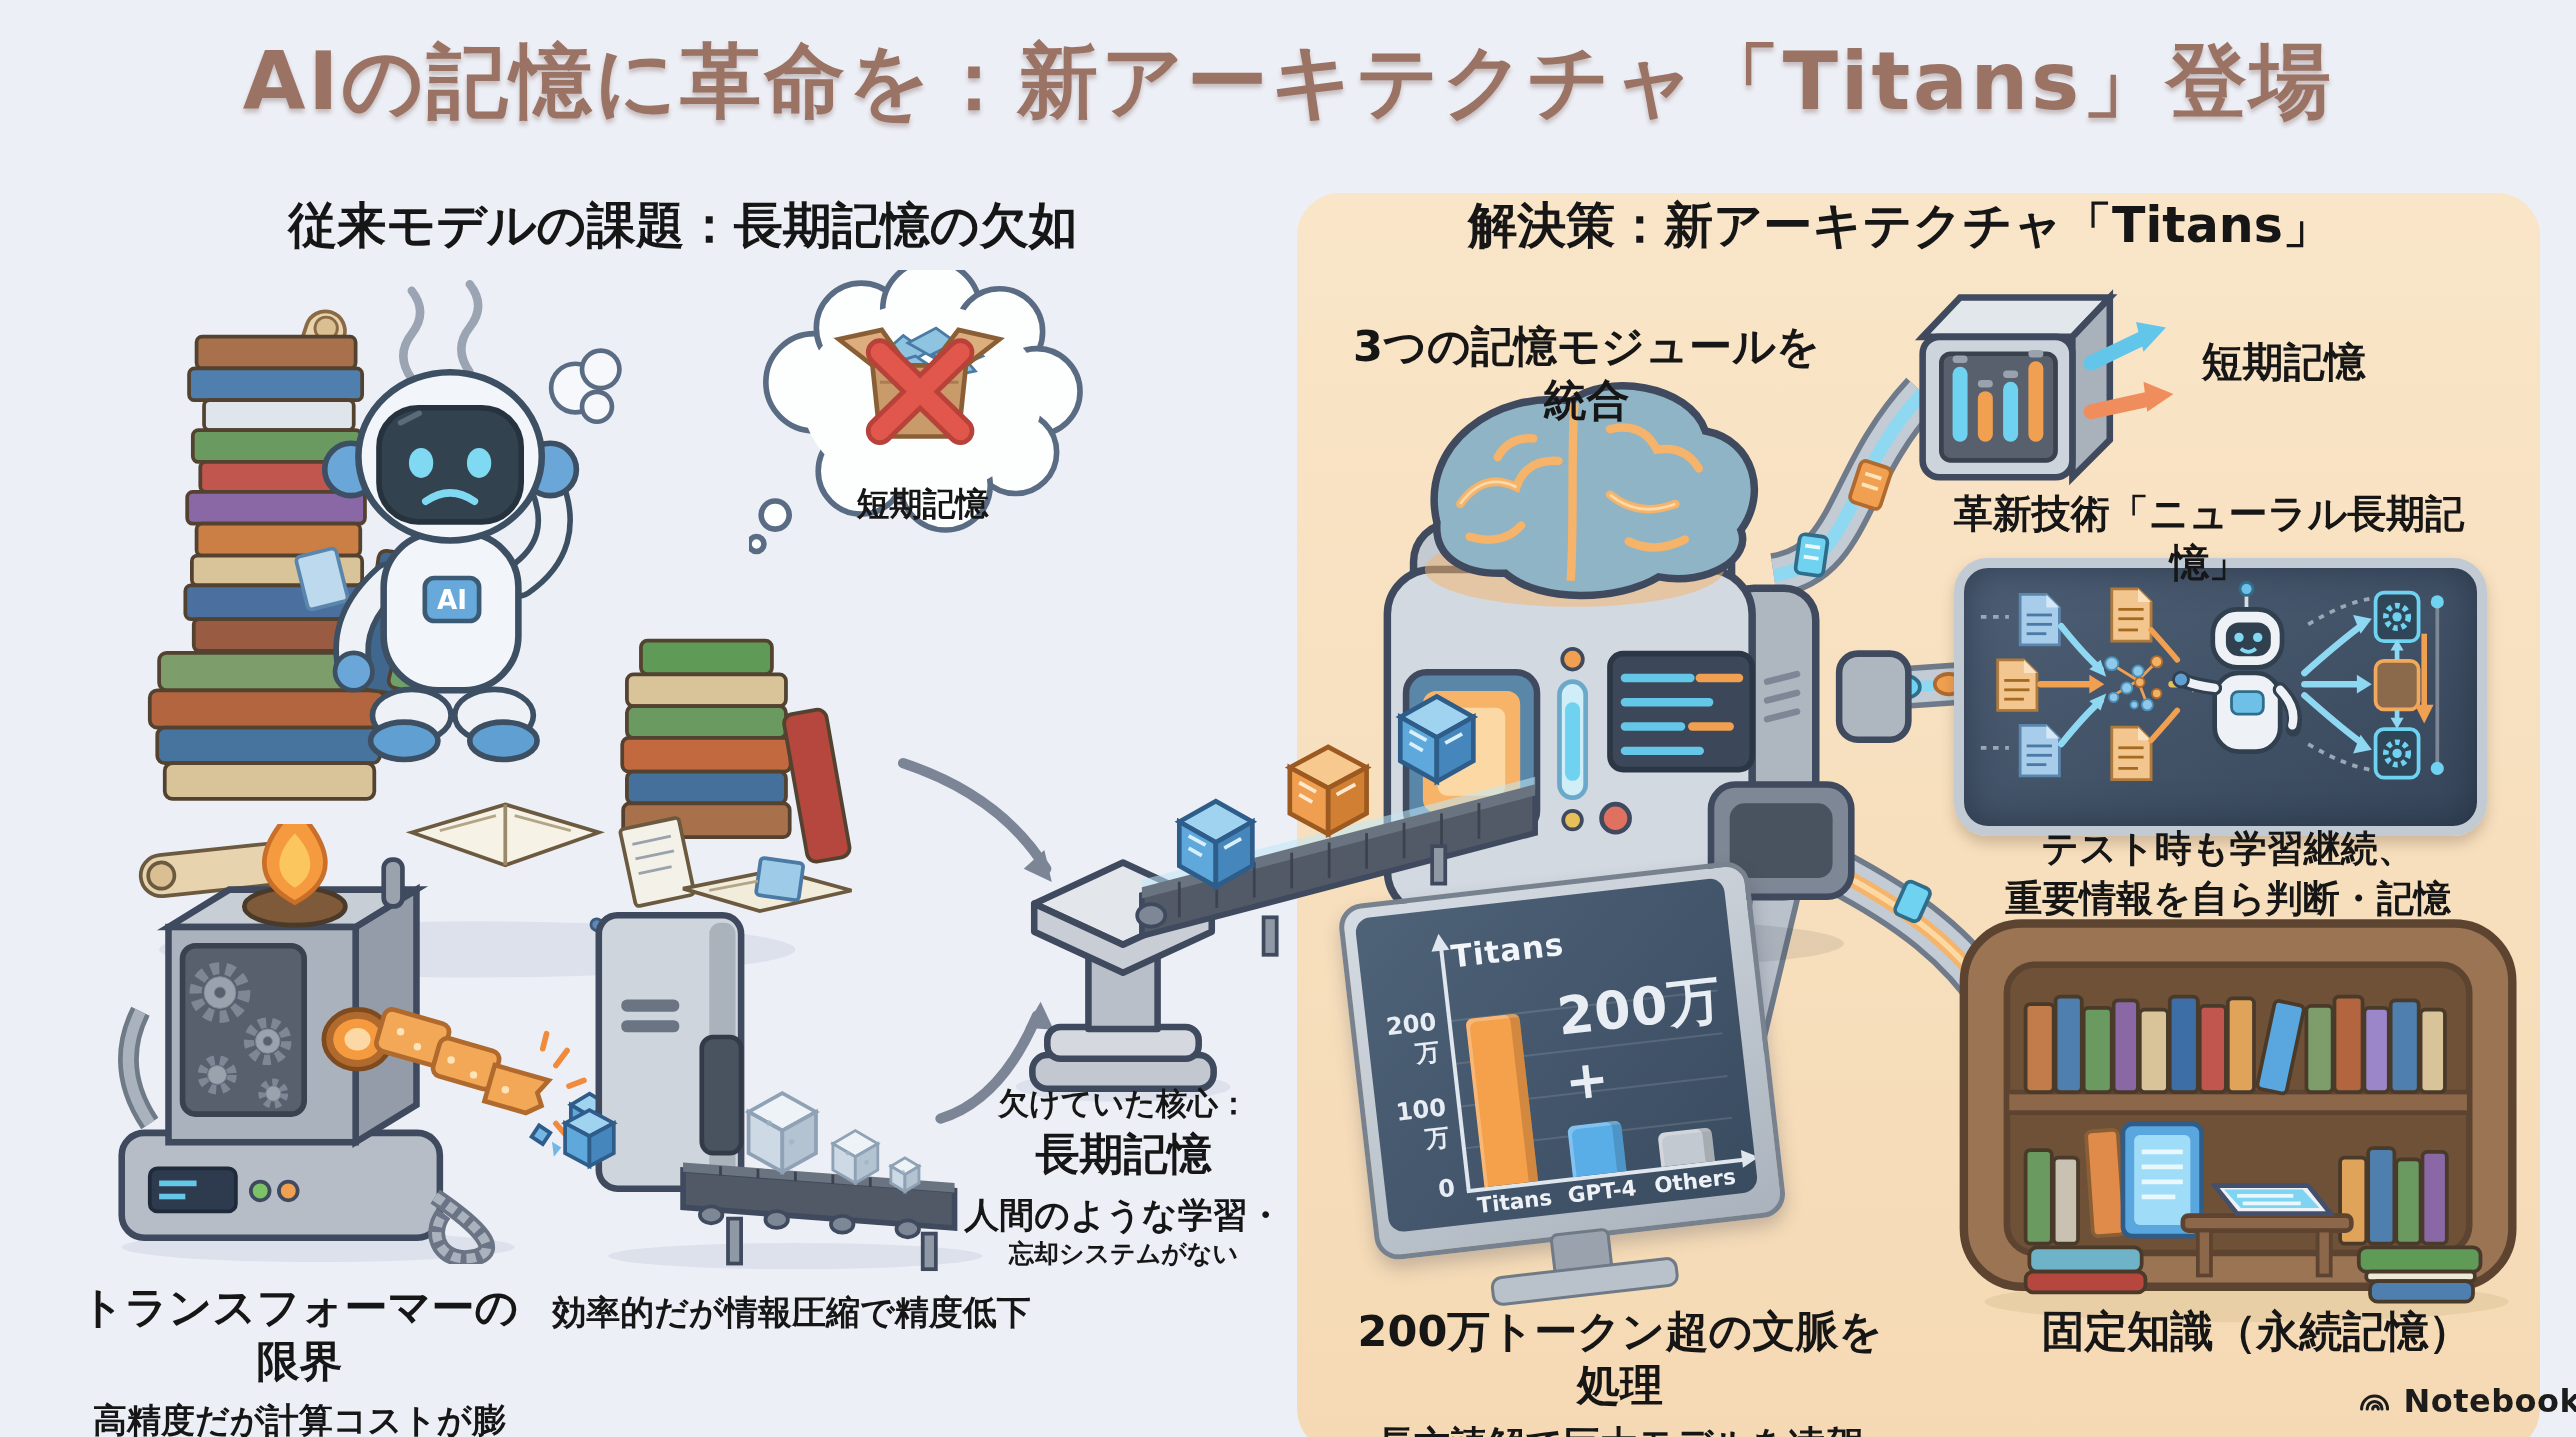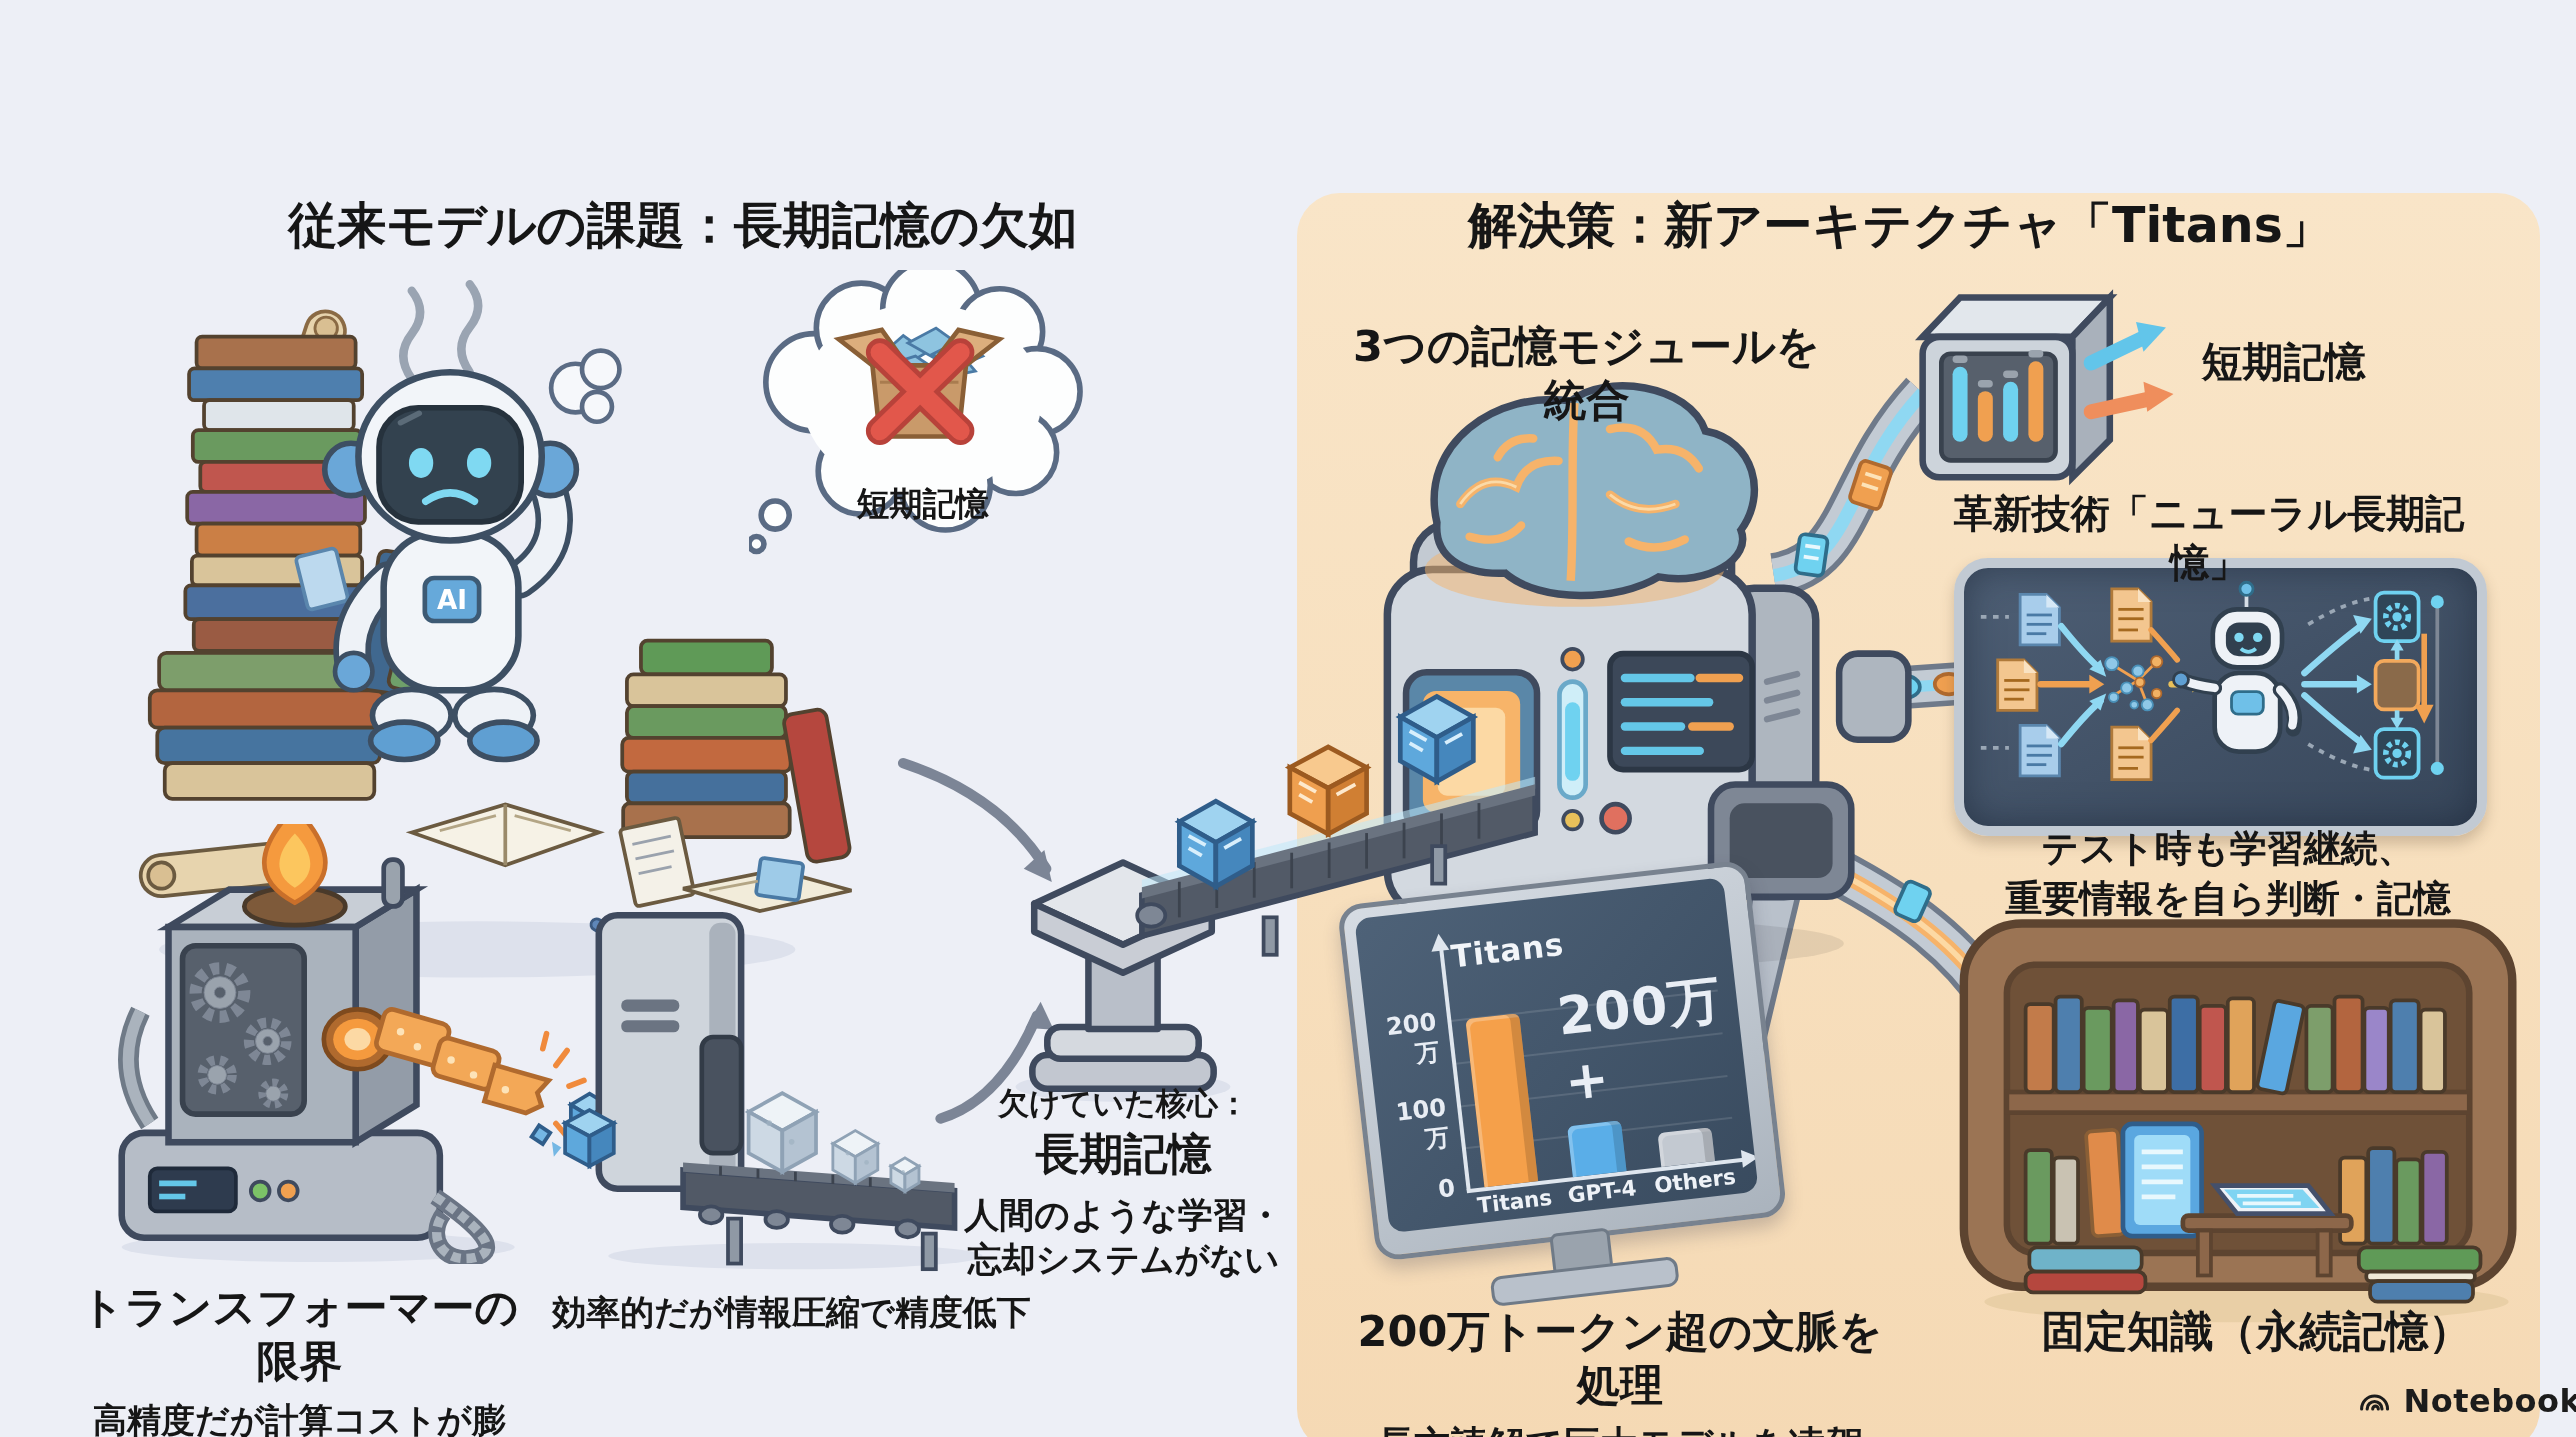--- a/index.html
+++ b/index.html
@@ -37,21 +37,21 @@
   #dark-panel{left:1954px;top:558px;width:513px;height:258px;border-radius:34px;
     background:linear-gradient(150deg,#4e5f75,#37465a);border:10.3px solid #c2cad3;
     box-shadow:0 7.5px 13px rgba(90,70,50,.25), inset 0 0 37px rgba(20,30,45,.5);z-index:4;}
   
   #modules-label{left:1343px;top:320px;width:487px;font-size:43px;z-index:6;}
   #stm-label{left:2162px;top:337px;width:243px;font-size:41px;z-index:6;}
   #neural-label{left:1947px;top:490px;width:524px;font-size:39px;z-index:6;}
   #neural-desc{left:1994px;top:824px;width:468px;font-size:37px;line-height:1.35;z-index:6;}
   #missing-core{left:941px;top:1084px;width:365px;z-index:6;}
   #missing-core .l1{font-size:31px;} #missing-core .l2{font-size:44px;margin-top:3.7px;}
-  #missing-core .l3{font-size:35px;margin-top:13px;} #missing-core .l4{font-size:34px;}
+  #missing-core .l3{font-size:35px;margin-top:13px;} #missing-core .l4{font-size:25px;}
   #transformer-label{left:75px;top:1281px;width:449px;z-index:6;}
   #linear-label{left:517px;top:1281px;width:549px;z-index:6;}
   .limit-title{font-size:43px;} .limit-desc{font-size:34px;margin-top:9.4px;line-height:1.35;}
   #context-label{left:1339px;top:1305px;width:562px;z-index:6;}
   #context-label .t{font-size:43px;} #context-label .d{font-size:37px;margin-top:9.4px;}
   #fixed-label{left:2013px;top:1305px;width:487px;font-size:43px;z-index:6;}
   #bubble-label{left:824px;top:483px;width:197px;font-size:33px;z-index:6;}
   #footer-brand{left:2357px;top:1382px;display:flex;align-items:center;gap:9.4px;z-index:9;}
   #footer-brand span{font-size:32px;font-weight:700;color:#1c1c1c;letter-spacing:0.5px;}
   svg{display:block;}
@@ -781,20 +781,21 @@
 
     <g stroke="#4a3a2a" stroke-width="4">
       <rect x="440" y="372" width="130" height="26" rx="8" fill="#5f9a57"></rect>
       <rect x="448" y="398" width="116" height="10" rx="4" fill="#efe9d8"></rect>
       <rect x="452" y="408" width="110" height="22" rx="8" fill="#4e7fae"></rect>
       <rect x="88" y="372" width="120" height="26" rx="8" fill="#6fb3c9"></rect>
       <rect x="84" y="398" width="128" height="22" rx="8" fill="#b5473e"></rect>
     </g>
   </svg>
 
+  <div id="main-title" class="abs">AIの記憶に革命を：新アーキテクチャ「Titans」登場</div>
   <div id="right-header" class="abs txt section-header">解決策：新アーキテクチャ「Titans」</div>
   <div id="left-header" class="abs txt section-header">従来モデルの課題：長期記憶の欠如</div>
   <div id="modules-label" class="abs txt">3つの記憶モジュールを統合</div>
   <div id="stm-label" class="abs txt">短期記憶</div>
   <div id="neural-label" class="abs txt">革新技術「ニューラル長期記憶」</div>
   <div id="neural-desc" class="abs txt">
     <div>テスト時も学習継続、</div>
     <div>重要情報を自ら判断・記憶</div>
   </div>
   <div id="transformer-label" class="abs txt">

